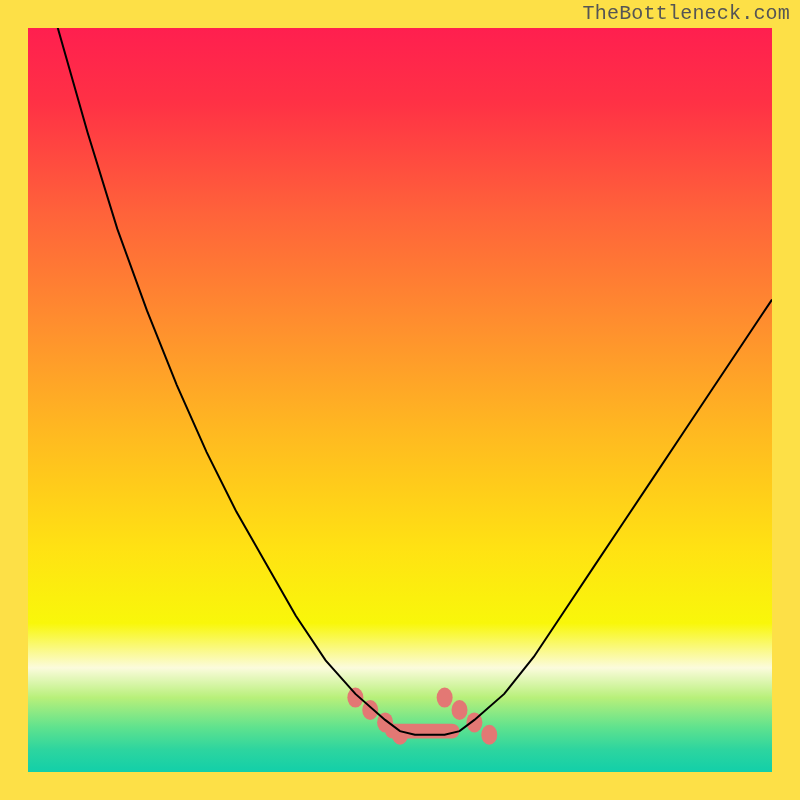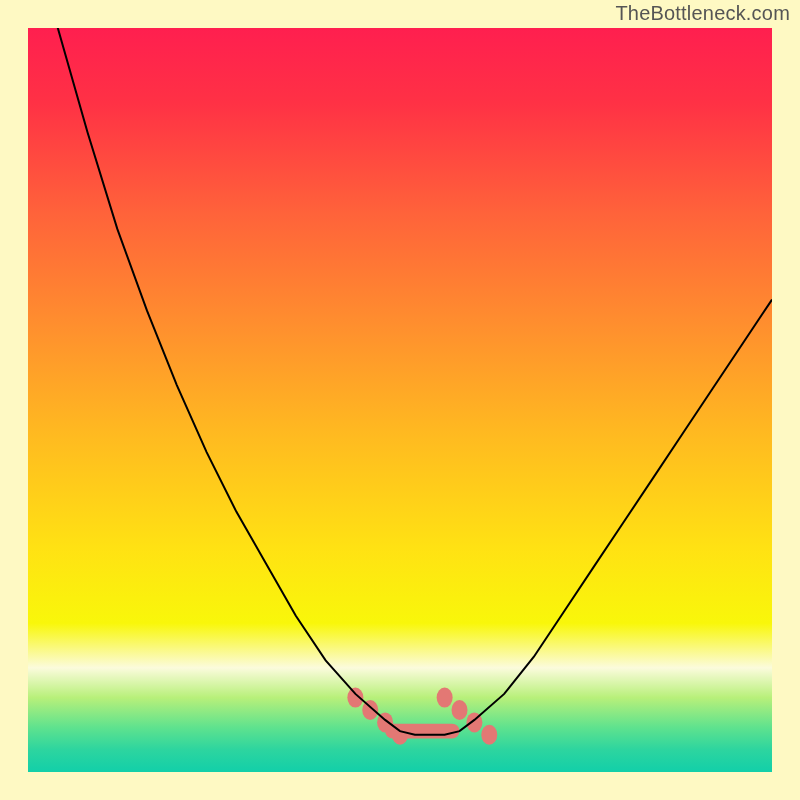--- a/index.html
+++ b/index.html
@@ -6,22 +6,23 @@
     margin: 0;
     padding: 0;
     width: 800px;
     height: 800px;
     overflow: hidden;
     font-family: Arial, Helvetica, sans-serif;
   }
   .frame {
     width: 800px;
     height: 800px;
-    background: #fef9c3;
+    background: #fde047;
     position: relative;
+    font-family: Liberation Mono, monospace;
   }
   .watermark {
     position: absolute;
     top: 2px;
     right: 10px;
     color: #555;
     font-size: 20px;
     font-weight: 500;
     letter-spacing: 0.2px;
   }

